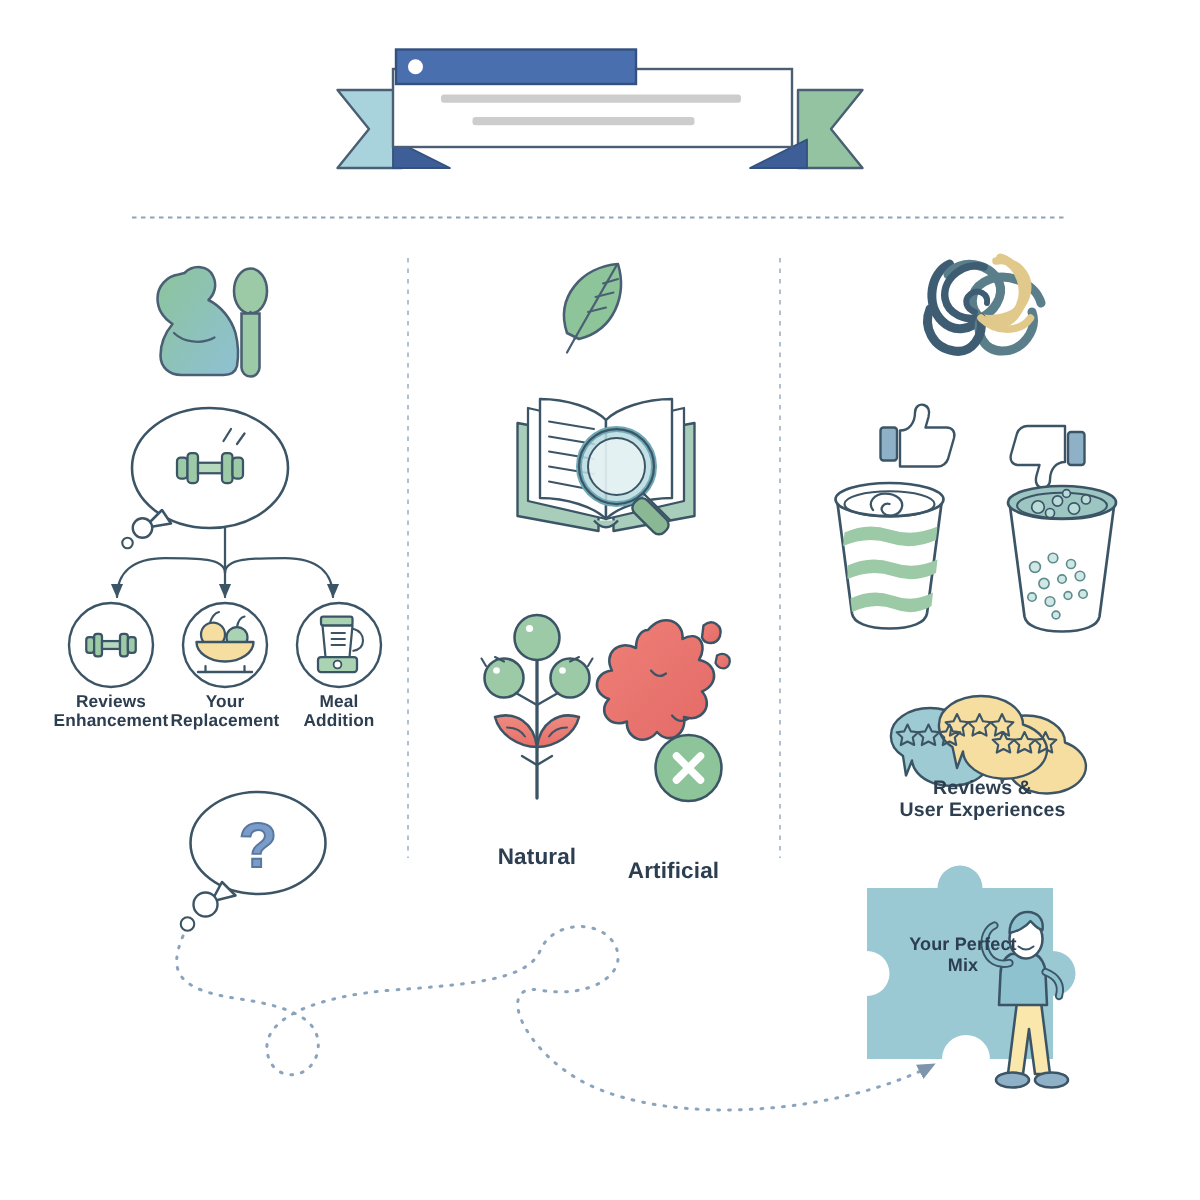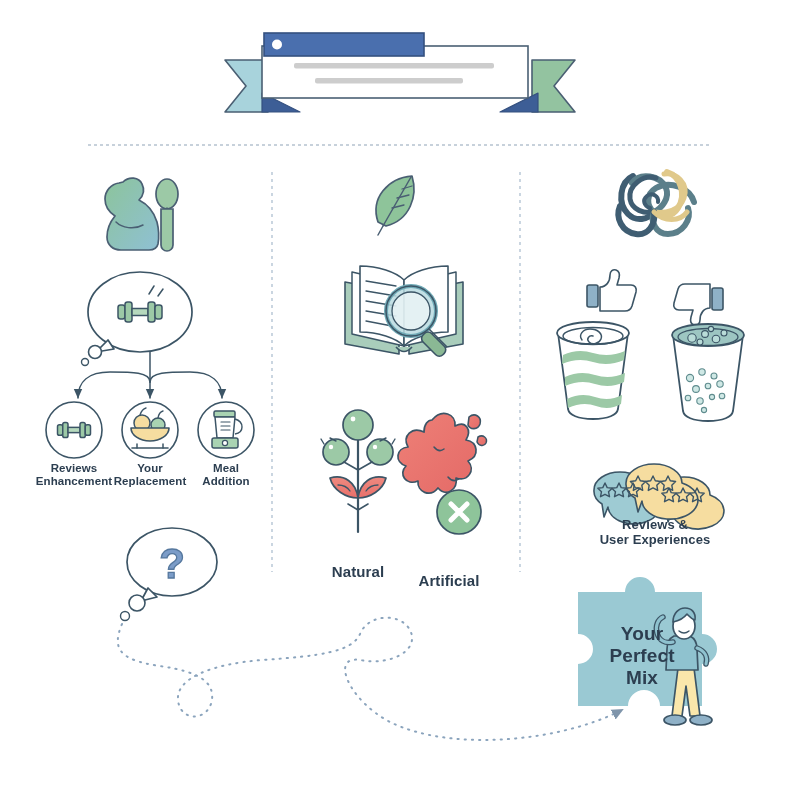--- a/index.html
+++ b/index.html
@@ -20,21 +20,21 @@
     font-weight:700;
     color:#2c3e50;
     line-height:1.15;
     letter-spacing:.1px;
     white-space:pre-line;
     user-select:none;
   }
   .lbl-sm{font-size:11.5px;}
   .lbl-md{font-size:15px;}
   .lbl-rev{font-size:13px;}
-  .lbl-puz{font-size:19px;}
+  .lbl-puz{font-size:12px;}
 </style>
 </head>
 <body>
 
 <div id="stage">
 
 <svg viewBox="0 0 800 800" xmlns="http://www.w3.org/2000/svg">
   <defs>
     <linearGradient id="armGrad" x1="0" y1="0" x2="1" y2="1">
       <stop offset="0" stop-color="#8cc49b"></stop>

